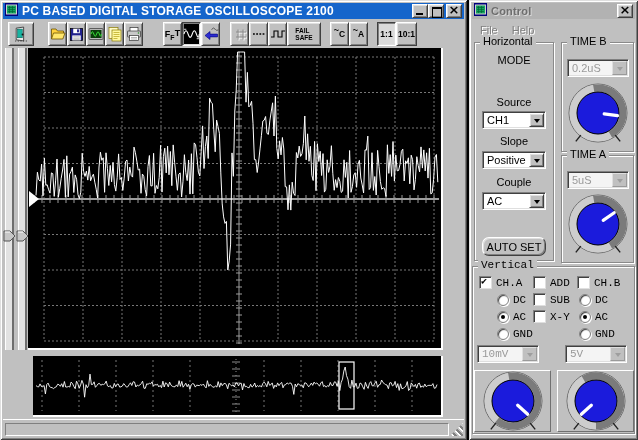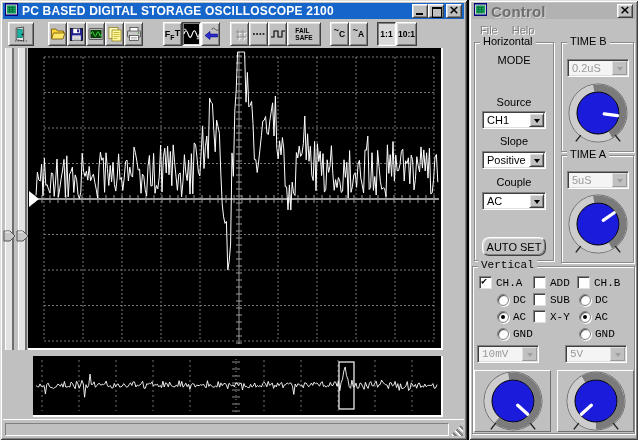--- a/index.html
+++ b/index.html
@@ -7,21 +7,21 @@
   *{box-sizing:border-box;}
   .win{position:absolute;background:#c0c0c0;
     box-shadow:inset 1px 1px 0 #dfdfdf,inset -1px -1px 0 #404040,inset 2px 2px 0 #fff,inset -2px -2px 0 #808080;
     overflow:hidden;}
   .win.main{left:0;top:0;width:467px;height:440px;}
   .win.ctrl{left:469px;top:0;width:169px;height:440px;}
   .titlebar{position:absolute;left:3px;right:3px;top:3px;height:16px;display:flex;align-items:center;padding:0 2px;}
   .titlebar.blue{background:#1565cb;}
   .titlebar.gray{background:#b2b2b2;}
   .titlebar .title{color:#fff;font-weight:bold;font-size:12px;margin-left:4px;white-space:nowrap;letter-spacing:.2px;}
-  .titlebar.gray .title{color:#6e6e6e;text-shadow:1px 1px 0 #d9d9d9;font-size:15px;}
+  .titlebar.gray .title{color:#6e6e6e;text-shadow:1px 1px 0 #d9d9d9;font-size:11px;}
   .winbtns{margin-left:auto;display:flex;gap:0;}
   .wbtn{width:16px;height:14px;background:#c0c0c0;border:1px solid;border-color:#fff #404040 #404040 #fff;
     box-shadow:inset 1px 1px 0 #dfdfdf,inset -1px -1px 0 #808080;position:relative;cursor:default;}
   .wbtn.close{margin-left:2px;}
   .g-min::after{content:"";position:absolute;left:3px;bottom:2px;width:7px;height:2px;background:#000;}
   .g-max::after{content:"";position:absolute;left:3px;top:2px;width:8px;height:8px;border:1px solid #000;border-top-width:2px;}
   .g-x::after{content:"×";position:absolute;left:0;top:-3px;width:100%;text-align:center;font:bold 13px "DejaVu Sans",sans-serif;color:#000;}
   
   .toolbar{position:absolute;left:8px;top:21px;height:26px;display:flex;align-items:center;}
   .tb{height:24px;width:19px;background:#c0c0c0;border:1px solid;border-color:#fff #404040 #404040 #fff;

